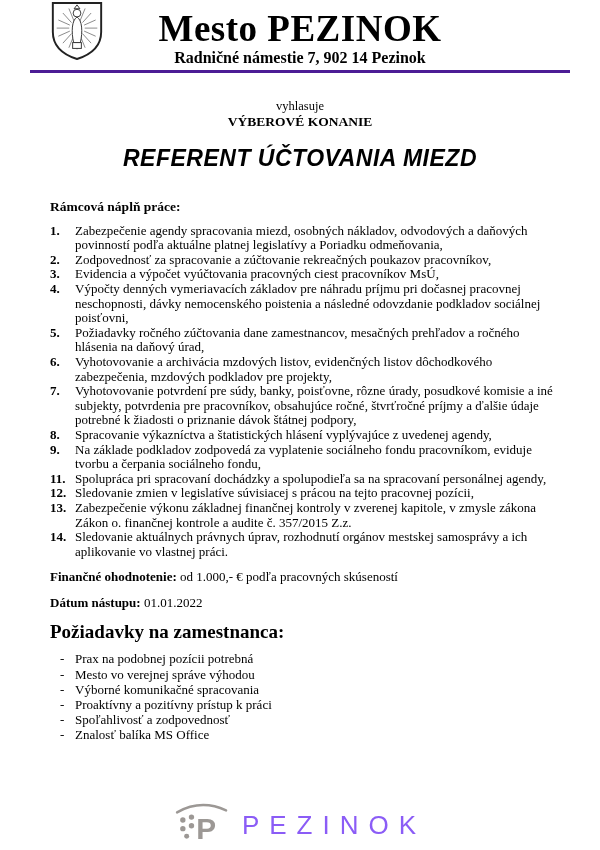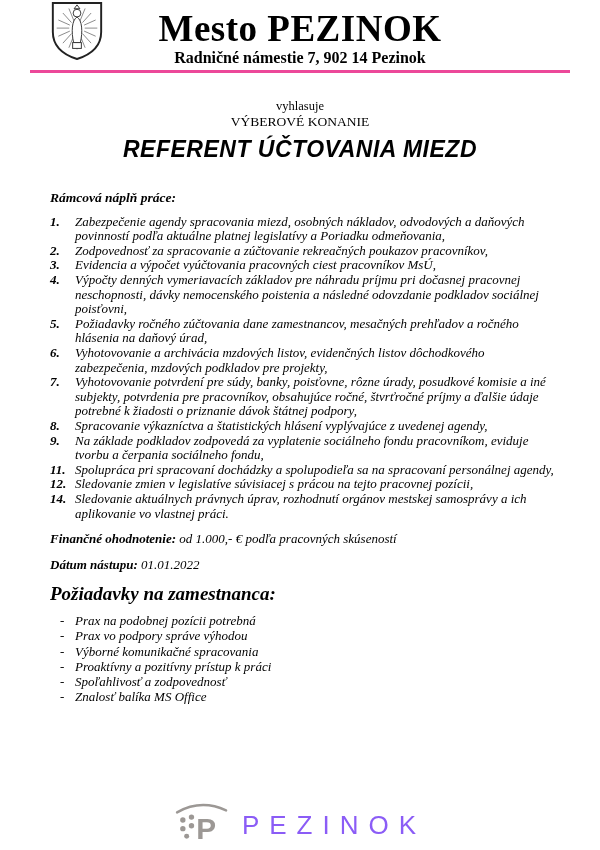--- a/index.html
+++ b/index.html
@@ -12,46 +12,46 @@
     overflow: hidden;
   }
   .page { width: 600px; height: 850px; position: relative; background: #fff; }
 
   
   .letterhead {
     position: relative;
     margin: 0 30px;
     padding-top: 8px;
     height: 73px;
-    border-bottom: 3px solid #ec4899;
+    border-bottom: 3px solid #4c1d95;
   }
   .coa { position: absolute; left: 18px; top: 0px; }
   .city-title-wrap { text-align: center; }
   .city-title {
     font-size: 37px; font-weight: bold; line-height: 1.12;
     letter-spacing: 0.5px;
   }
   .city-address { font-size: 16px; font-weight: bold; line-height: 1.1; }
 
   
   .intro { text-align: center; margin-top: 26px; line-height: 1.18; }
   .intro .l1 { font-size: 12.5px; }
-  .intro .l2 { font-size: 13.5px; font-weight: normal; }
+  .intro .l2 { font-size: 13.5px; font-weight: bold; }
   .intro .l3 { font-size: 12.5px; }
 
   .position-title {
     text-align: center;
-    margin-top: 6px;
+    margin-top: 15px;
     font-family: "Liberation Sans", sans-serif;
     font-size: 23px; font-weight: bold; font-style: italic;
     letter-spacing: 0.5px;
   }
 
   
-  .content { padding: 0 45px 0 50px; font-style: italic; }
+  .content { padding: 0 45px 0 50px; }
   .duties-heading {
     margin-top: 27px;
     font-size: 13.5px; font-weight: bold;
   }
   .duties-list { margin-top: 9px; font-size: 13px; line-height: 14.6px; }
   .duty { display: flex; }
   .duty .num { width: 25px; flex-shrink: 0; font-weight: bold; }
   .duty .txt { flex: 1; }
 
   
@@ -169,20 +169,24 @@
         </div>
       <div class="duty">
           <span class="num">11.</span>
           <span class="txt">Spolupráca pri spracovaní dochádzky a spolupodieľa sa na spracovaní personálnej agendy,</span>
         </div>
       <div class="duty">
           <span class="num">12.</span>
           <span class="txt">Sledovanie zmien v legislatíve súvisiacej s prácou na tejto pracovnej pozícii,</span>
         </div>
       <div class="duty">
+          <span class="num">13.</span>
+          <span class="txt">Zabezpečenie výkonu základnej finančnej kontroly v zverenej kapitole, v zmysle zákona Zákon o. finančnej kontrole a audite č. 357/2015 Z.z.</span>
+        </div>
+      <div class="duty">
           <span class="num">14.</span>
           <span class="txt">Sledovanie aktuálnych právnych úprav, rozhodnutí orgánov mestskej samosprávy a ich aplikovanie vo vlastnej práci.</span>
         </div>
     </div>
 
     <div class="salary-row">
       <span class="bold-label">Finančné ohodnotenie:</span>
       <span>od 1.000,- €  podľa pracovných skúseností</span>
     </div>
 
@@ -192,21 +196,21 @@
     </div>
 
     <div class="req-heading">Požiadavky na zamestnanca:</div>
     <div class="req-list">
       <div class="req">
           <span class="dash">-</span>
           <span class="txt">Prax na podobnej pozícii potrebná</span>
         </div>
       <div class="req">
           <span class="dash">-</span>
-          <span class="txt">Prax vo podpory správe výhodou</span>
+          <span class="txt">Mesto vo verejnej správe výhodou</span>
         </div>
       <div class="req">
           <span class="dash">-</span>
           <span class="txt">Výborné komunikačné spracovania</span>
         </div>
       <div class="req">
           <span class="dash">-</span>
           <span class="txt">Proaktívny a pozitívny prístup k práci</span>
         </div>
       <div class="req">

